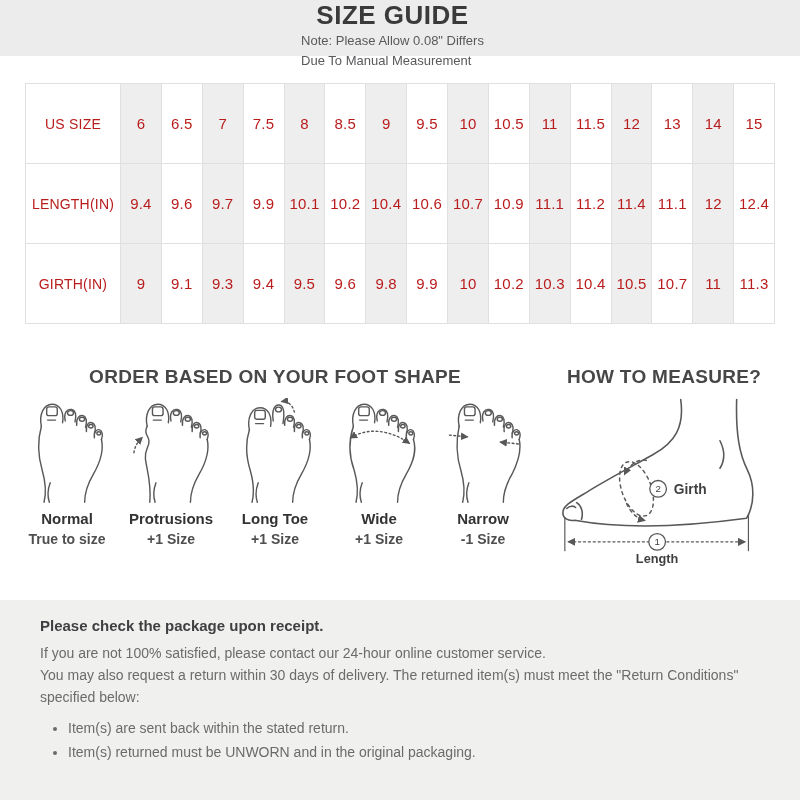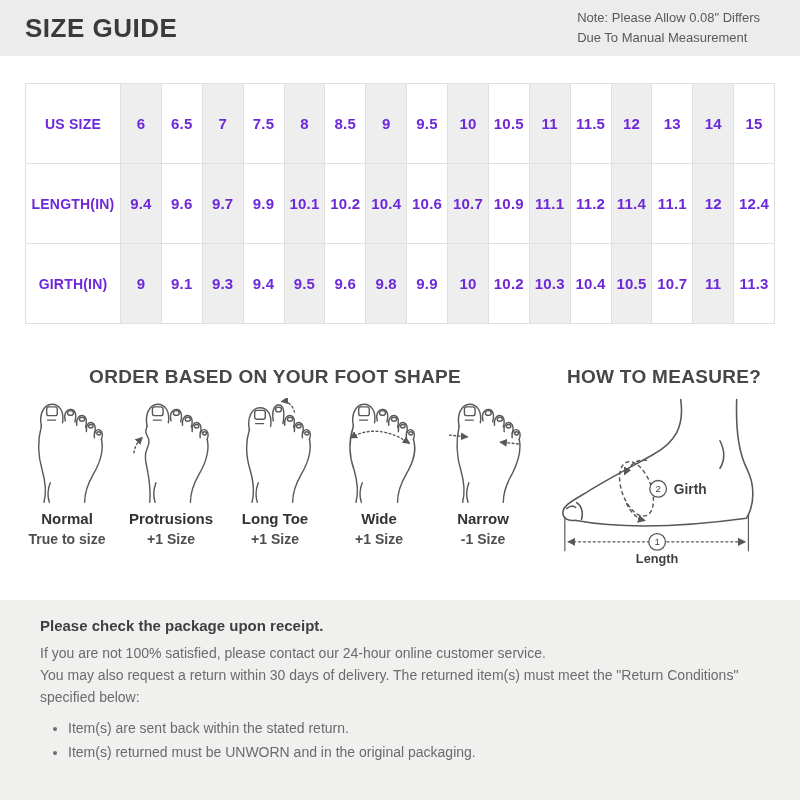--- a/index.html
+++ b/index.html
@@ -13,20 +13,21 @@
     margin: 0 auto;
   }
   
   .header {
     height: 56px;
     background: #ececec;
     display: flex;
     align-items: center;
     justify-content: space-between;
     padding: 0 40px 0 25px;
+    flex-direction: column;
   }
   .page-title {
     font-size: 26px;
     font-weight: bold;
     color: #3a3a3a;
     letter-spacing: 0.5px;
   }
   .note {
     font-size: 13px;
     color: #58595b;
@@ -39,22 +40,22 @@
     width: 750px;
     border-collapse: collapse;
     table-layout: fixed;
   }
   table.size-table td {
     border: 1px solid #e0e0e0;
     height: 80px;
     text-align: center;
     vertical-align: middle;
     font-size: 15px;
-    font-weight: bold;
-    color: #6d28d9;
+    font-weight: normal;
+    color: #b91c1c;
     letter-spacing: 0.2px;
   }
   table.size-table td.label-col {
     width: 95px;
     font-size: 14px;
   }
   table.size-table td.shade { background: #eeeeee; }
   
   .mid {
     display: flex;

